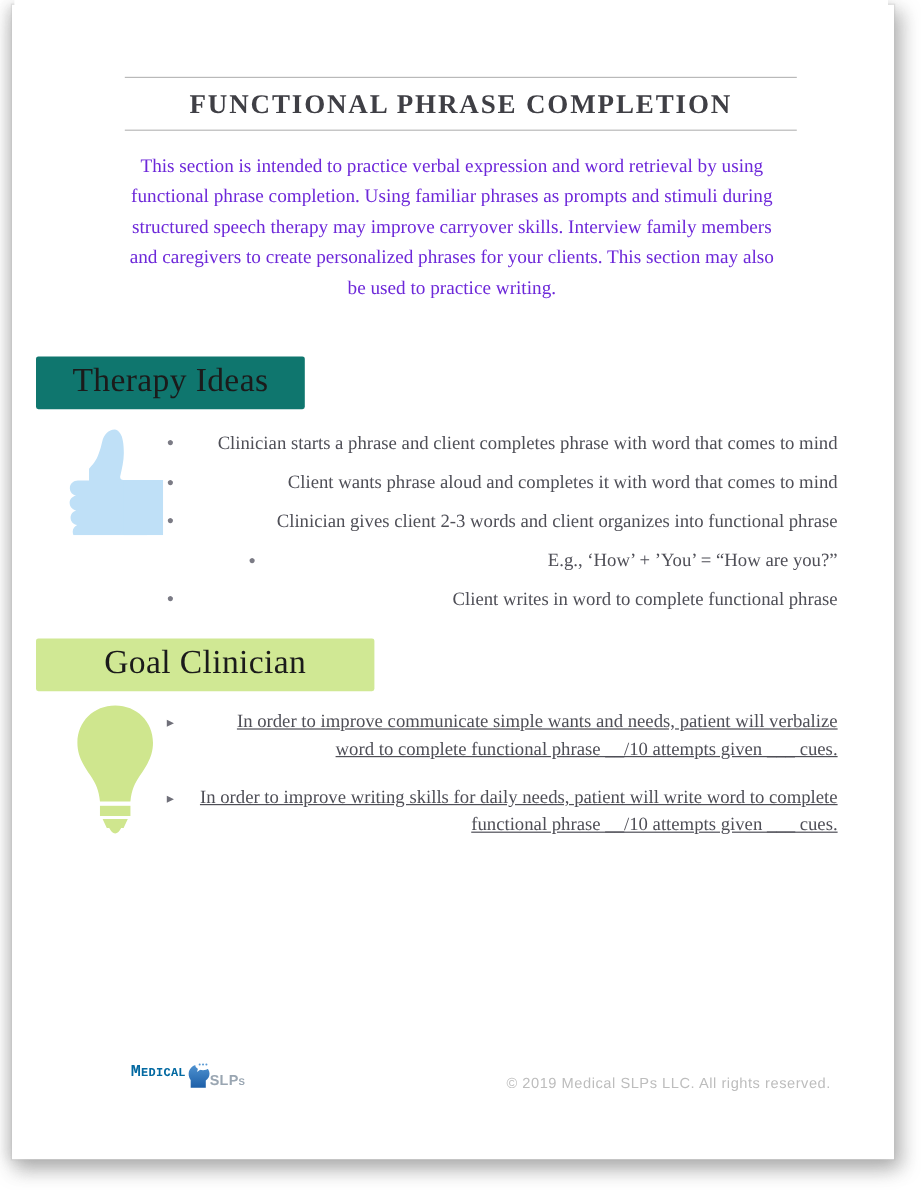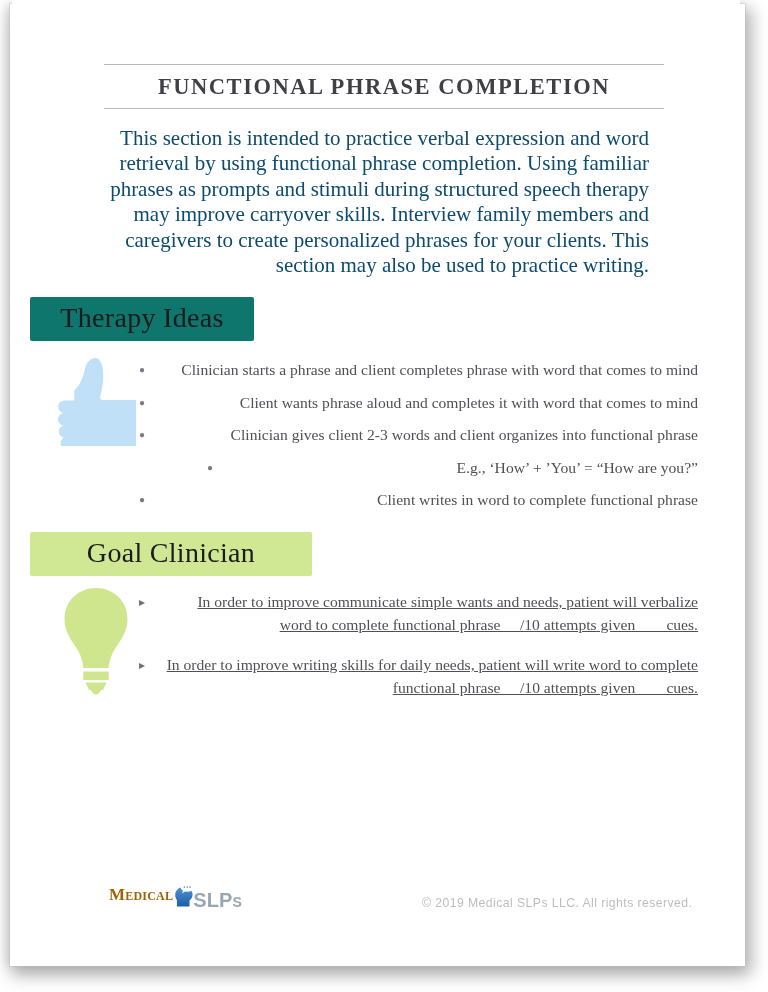--- a/index.html
+++ b/index.html
@@ -68,24 +68,24 @@
     line-height: 1.15;
     white-space: nowrap;
   }
 
   
   .intro {
     position: absolute;
     left: 92px;
     top: 126px;
     width: 545px;
-    font-size: 21px;
+    font-size: 16px;
     line-height: 25.4px;
-    color: #0c4a6e;
-    text-align: right;
+    color: #6d28d9;
+    text-align: center;
   }
 
   
   .banner {
     position: absolute;
     height: 44px;
     border-radius: 2px;
     display: flex;
     align-items: center;
     justify-content: center;
@@ -175,39 +175,39 @@
   
   .logo {
     position: absolute;
     left: 97px;
     top: 879px;
     height: 30px;
     display: flex;
     align-items: center;
   }
   .logo-medical {
-    font-family: Liberation Serif, serif;
-    font-size: 17px;
+    font-family: Liberation Mono, monospace;
+    font-size: 14px;
     font-weight: bold;
     font-variant: small-caps;
     letter-spacing: 0.2px;
-    color: #a16207;
+    color: #0369a1;
     line-height: 1;
   }
   .logo-mark {
     width: 24px;
     height: 26px;
     margin-left: -1px;
     margin-right: 0px;
     position: relative;
     top: 1px;
   }
   .logo-slps {
     font-family: "Liberation Sans", "DejaVu Sans", sans-serif;
-    font-size: 20px;
+    font-size: 12px;
     font-weight: bold;
     font-variant: small-caps;
     letter-spacing: 0.2px;
     color: #9aa6b2;
     line-height: 1;
     margin-left: -3px;
     margin-top: 12px;
   }
   .copyright {
     position: absolute;

